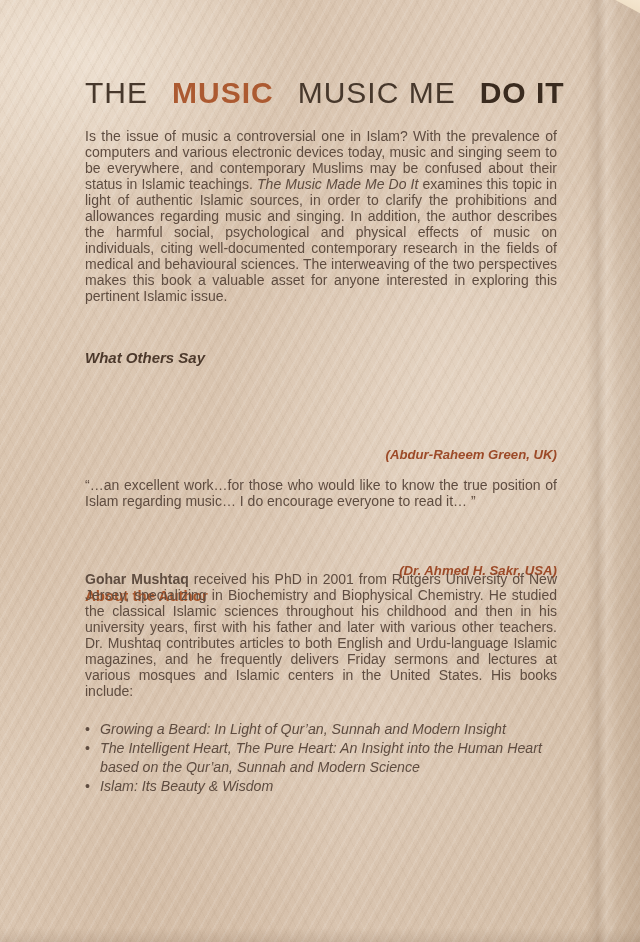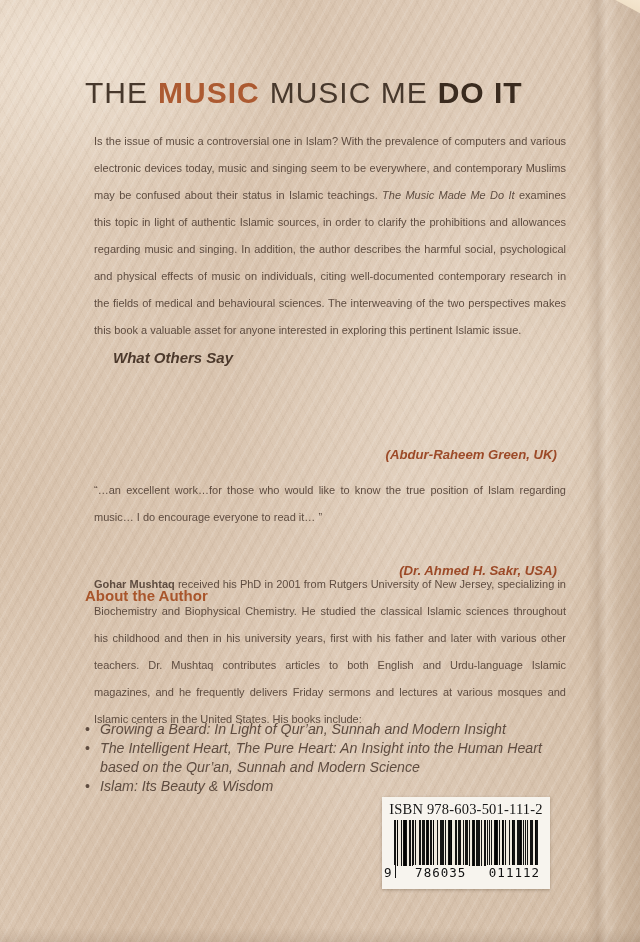--- a/index.html
+++ b/index.html
@@ -31,34 +31,34 @@
     position:absolute;left:0;right:0;bottom:0;height:14px;pointer-events:none;
     background:linear-gradient(180deg, rgba(90,62,40,0) 0%, rgba(90,62,40,0.12) 100%);
   }
   .corner-notch{
     position:absolute;top:0;right:0;width:30px;height:17px;pointer-events:none;
     background:linear-gradient(200deg,#f4e6cf,#e9d6ba);
     clip-path:polygon(18% 0, 100% 0, 100% 78%);
   }
   .block{position:absolute;left:85px;width:472px;}
   .title{
-    top:76px;display:flex;align-items:flex-start;gap:10px;
+    top:76px;display:flex;align-items:flex-start;gap:24px;
     font-size:30px;letter-spacing:1px;white-space:nowrap;
   }
   .title .t-reg{font-weight:400;color:#47382c;}
   .title .t-accent{font-weight:700;color:#ac5a31;}
   .title .t-bold{font-weight:700;color:#3a2b1f;}
   .para{
-    font-size:11px;line-height:27px;text-align:justify;margin-left:9px;
+    font-size:14px;line-height:16px;text-align:justify;
   }
   .intro{top:128px;}
   .sect-head{
     font-size:15px;font-weight:700;color:#4c392c;font-style:italic;
   }
-  .reviews-head{top:349px;margin-left:28px;}
+  .reviews-head{top:349px;}
   .quote1{top:369px;}
   .quote2{top:477px;}
   .attrib{
     font-size:13.2px;font-weight:700;font-style:italic;color:#9c4a28;text-align:right;
   }
   .attrib1{top:447px;}
   .attrib2{top:515px;margin-top:48px;}
   .author-head{top:551px;font-style:normal;color:#a8552b;margin-top:36px;}
   .author-para{top:571px;}
   .author-para b{color:#53413４;}
@@ -146,32 +146,18 @@
     <div class="book">
       <span class="bullet">•</span>
       <span class="bk-text">The Intelligent Heart, The Pure Heart: An Insight into the Human Heart based on the Qur’an, Sunnah and Modern Science</span>
     </div>
     <div class="book">
       <span class="bullet">•</span>
       <span class="bk-text">Islam: Its Beauty &amp; Wisdom</span>
     </div>
   </div>
 
-  <div class="isbn-box">
-    <div class="isbn-label">ISBN 978-603-501-111-2</div>
-    <div class="barcode">
-      <div class="bars"></div>
-      <span class="guard g-left"></span>
-      <span class="guard g-mid"></span>
-      <span class="guard g-right"></span>
-      <div class="isbn-digits">
-        <span class="dg dg-lead">9</span>
-        <span class="dg">786035</span>
-        <span class="dg">011112</span>
-      </div>
-    </div>
-  </div>
 
 
   <div class="edge-right"></div>
   <div class="edge-bottom"></div>
   <div class="corner-notch"></div>
 </div>
 
 </body></html>

